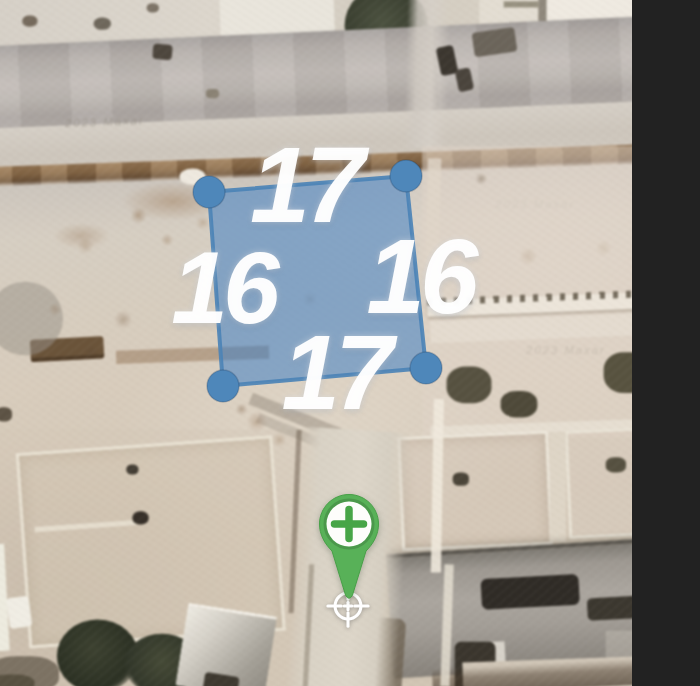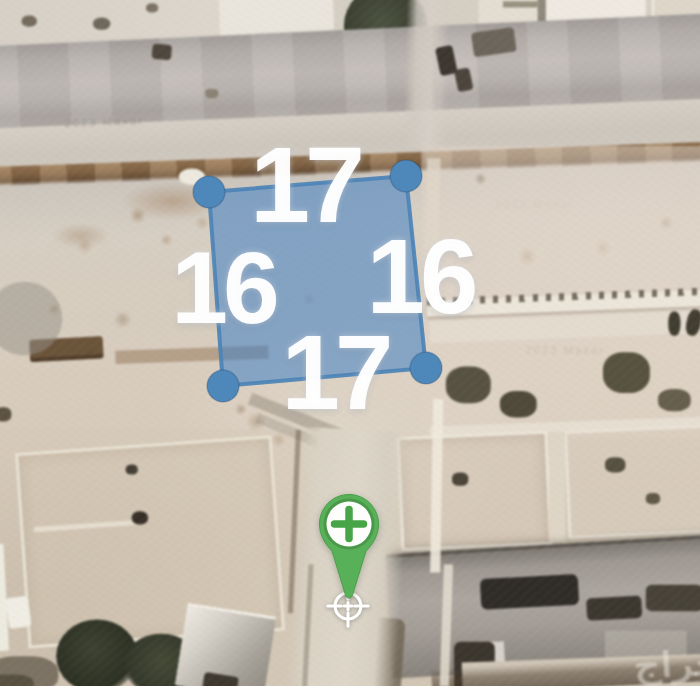--- a/index.html
+++ b/index.html
@@ -1,19 +1,20 @@
 <!DOCTYPE html>
 <html><head>
 <meta charset="utf-8">
 <style>
   html,body{margin:0;padding:0;background:#222;}
   .screen{
-    position:relative;width:700px;height:686px;overflow:hidden;
+    position:relative;width:632px;height:686px;overflow:hidden;
     font-family:"Liberation Sans",sans-serif;
     background:#d2c8ba;
+    font-style:italic;
   }
   .screen *{position:absolute;box-sizing:border-box;}
   
   .sat{inset:0;filter:blur(1px) saturate(.97);transform:scale(1.02);}
   .base{inset:0;background:
     radial-gradient(260px 180px at 3% 7%, rgba(174,176,182,.55), transparent 70%),
     radial-gradient(420px 300px at 88% 38%, rgba(234,223,213,.45), transparent 75%),
     radial-gradient(300px 240px at 9% 88%, rgba(118,102,82,.18), transparent 70%),
     radial-gradient(260px 170px at 50% 63%, rgba(236,229,219,.4), transparent 75%),
     linear-gradient(178deg,#d3cdc6 0%,#c6c0bb 9%,#b9b3b0 16%,#c8c2bb 24%,#d6cec2 34%,#d8ccbb 55%,#d4c8b6 75%,#d1c5b3 100%);}

